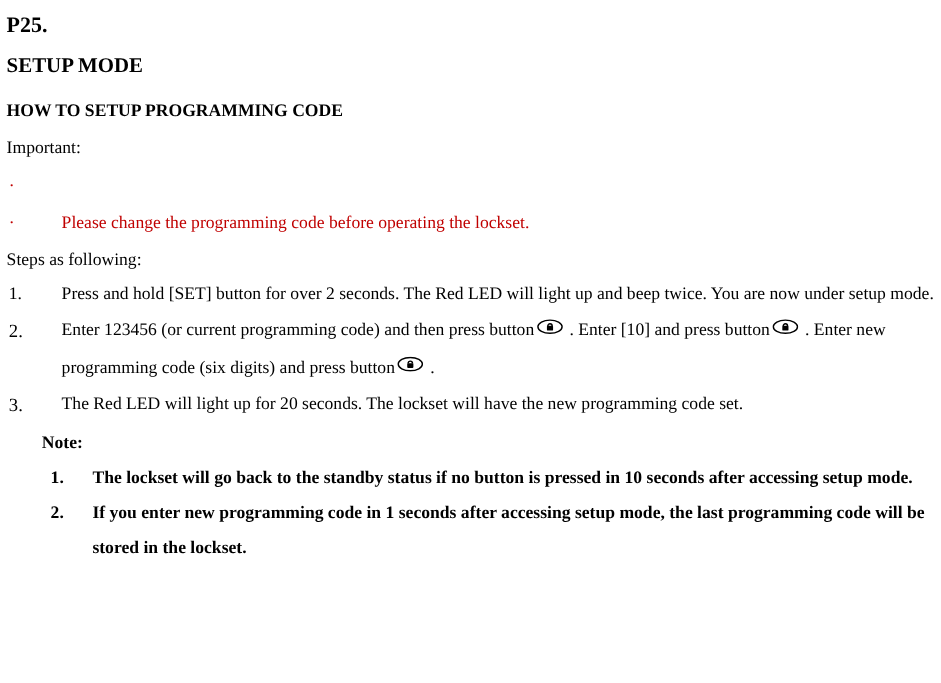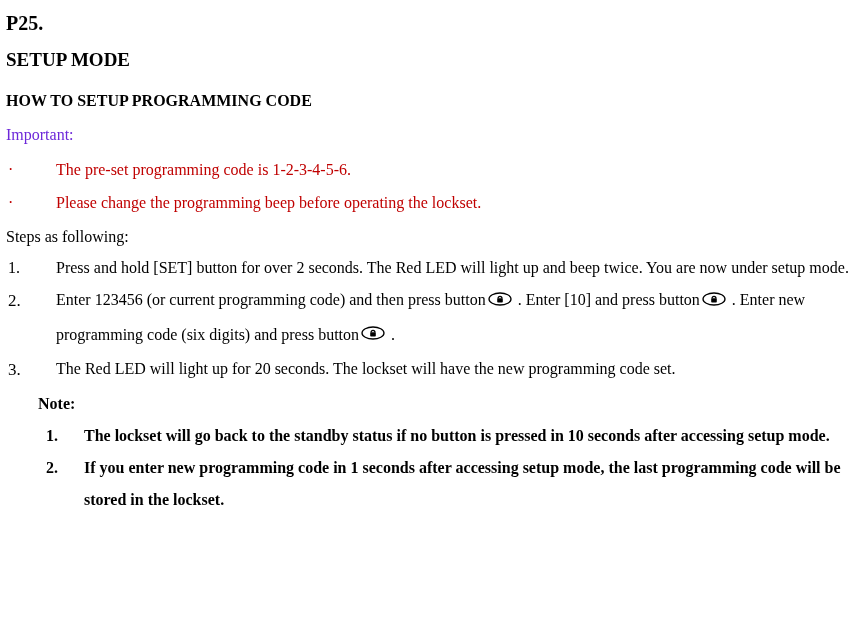--- a/index.html
+++ b/index.html
@@ -21,21 +21,21 @@
       font-weight: bold;
       font-size: 19px;
       margin-top: 0;
     }
     .subtitle {
       font-weight: bold;
       font-size: 16px;
       margin-top: 8px;
     }
     .important-label {
-      color: #6d28d9;
+      color: #000000;
       font-size: 16px;
       margin-top: 4px;
     }
     .bullet-list {
       margin-top: 2px;
     }
     .bullet-row {
       display: flex;
       color: #c00000;
       font-size: 16px;
@@ -102,25 +102,24 @@
 <body>
 
 <div class="page-num">P25.</div>
 <div class="title">SETUP MODE</div>
 <div class="subtitle">HOW TO SETUP PROGRAMMING CODE</div>
 
 <div class="important-label">Important:</div>
 <div class="bullet-list">
   <div class="bullet-row">
     <div class="bullet-mark">·</div>
-    <div>The pre-set programming code is 1-2-3-4-5-6.</div>
   </div>
   <div class="bullet-row">
     <div class="bullet-mark">·</div>
-    <div>Please change the programming beep before operating the lockset.</div>
+    <div>Please change the programming code before operating the lockset.</div>
   </div>
 </div>
 
 <div class="steps-label">Steps as following:</div>
 <div class="num-list">
 
   <div class="num-row">
     <div class="num-mark">1.</div>
     <div class="num-body">Press and hold [SET] button for over 2 seconds. The Red LED will light up and beep twice. You are now under setup mode.</div>
   </div>

